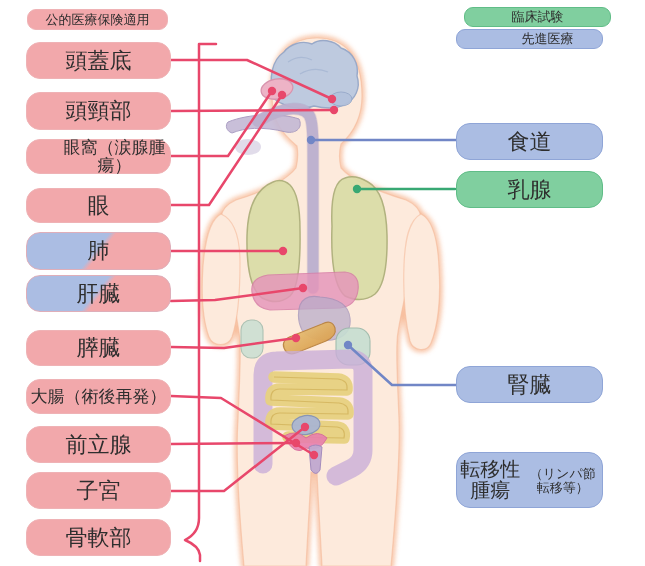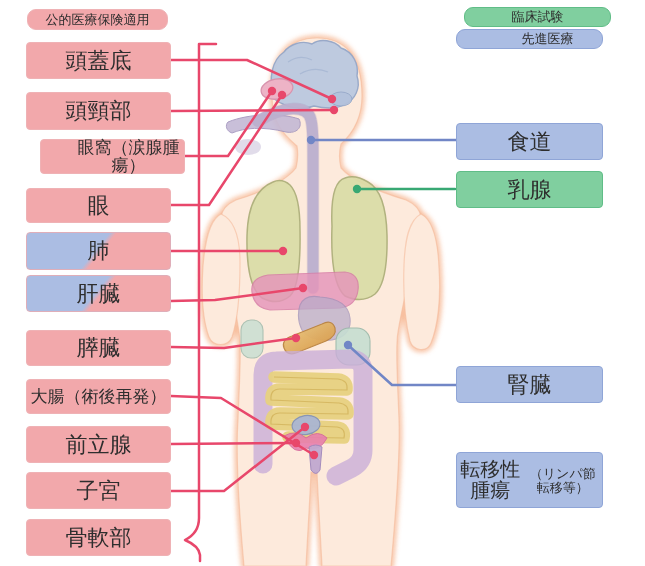--- a/index.html
+++ b/index.html
@@ -1,20 +1,20 @@
 <!DOCTYPE html>
 <html><head>
 <meta charset="utf-8">
 <style>
   html,body{margin:0;padding:0;background:#fff;}
   #stage{position:relative;width:645px;height:566px;background:#fff;overflow:hidden;
          font-family:"Liberation Sans","DejaVu Sans",sans-serif;color:#2e2e2e;}
   #figure{position:absolute;left:0;top:0;}
   .box{position:absolute;display:flex;align-items:center;justify-content:center;
-       box-sizing:border-box;text-align:center;border-radius:4px;line-height:1.05;}
+       box-sizing:border-box;text-align:center;border-radius:14px;line-height:1.05;}
   .pink{background:#f2a8ab;border:1.5px solid #efb2b5;}
   .split{background:linear-gradient(129deg,#abbde3 0%,#abbde3 48%,#f2a8ab 52%,#f2a8ab 100%);
          border:1.5px solid #dfaeb9;}
   .blue{background:#abbde3;border:1.5px solid #8fa5d7;}
   .green{background:#80cf9f;border:1.5px solid #60bd87;}
   .lbl-lg{font-size:22px;}
   .lbl-md{font-size:17px;}
   .lbl-sm{font-size:13px;border-radius:9px;}
   .stack{display:flex;flex-direction:row;align-items:center;justify-content:center;}
   .sub{font-size:13px;margin-top:1px;}
@@ -154,21 +154,21 @@
   <path d="M357,189 L455,189" stroke="#38a873" stroke-width="2.5" fill="none" stroke-linecap="round"></path>
   <circle cx="357" cy="189" r="4.2" fill="#38a873"></circle>
 </svg>
 
 <div class="box pink lbl-sm" style="left:27px;top:9px;width:141px;height:21px;">公的医療保険適用</div>
 
 <div class="box pink lbl-lg" style="left:26px;top:42px;width:145px;height:37px;">頭蓋底</div>
 
 <div class="box pink lbl-lg" style="left:26px;top:92px;width:145px;height:38px;">頭頸部</div>
 
-<div class="box pink lbl-md" style="left:40px;top:139px;width:145px;height:35px;padding-left:32px;">眼窩（涙腺腫瘍）</div>
+<div class="box pink lbl-md" style="left:26px;top:139px;width:145px;height:35px;padding-left:32px;">眼窩（涙腺腫瘍）</div>
 
 <div class="box pink lbl-lg" style="left:26px;top:188px;width:145px;height:35px;">眼</div>
 
 <div class="box split lbl-lg" style="left:26px;top:232px;width:145px;height:38px;">肺</div>
 
 <div class="box split lbl-lg" style="left:26px;top:275px;width:145px;height:37px;">肝臓</div>
 
 <div class="box pink lbl-lg" style="left:26px;top:330px;width:145px;height:36px;">膵臓</div>
 
 <div class="box pink lbl-md" style="left:26px;top:379px;width:145px;height:35px;text-align:right;">大腸（術後再発）</div>

